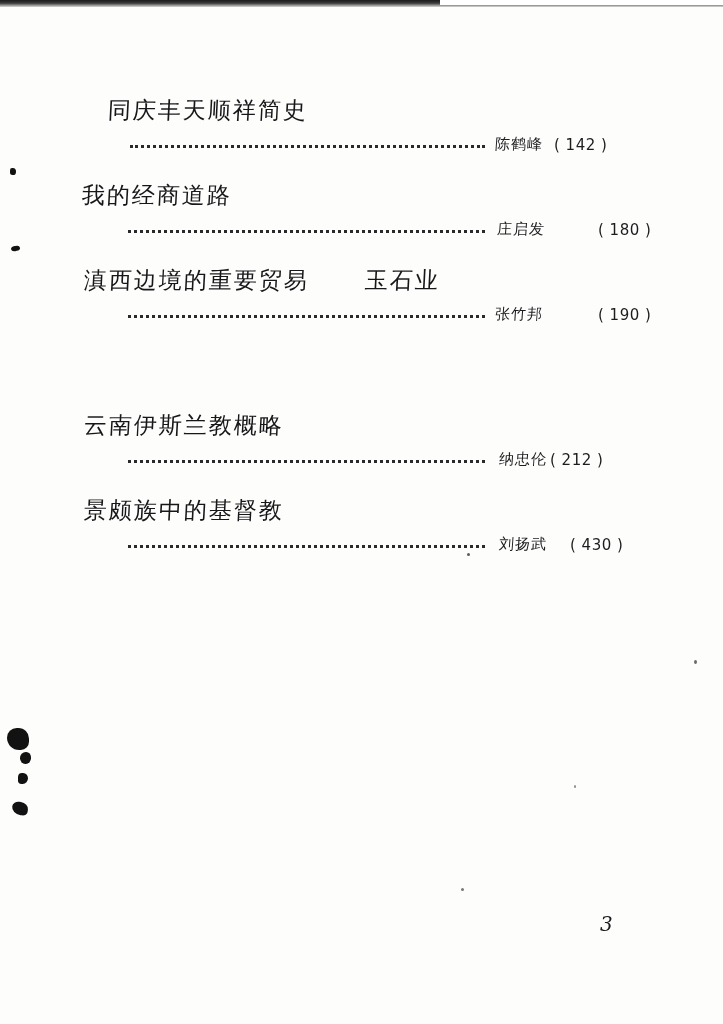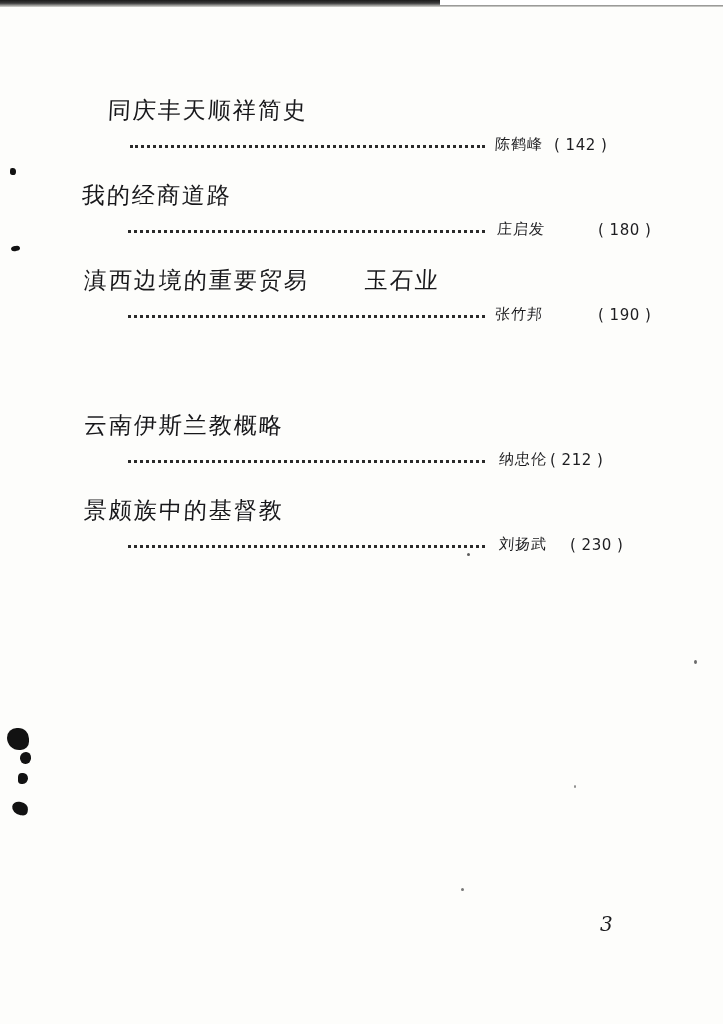--- a/index.html
+++ b/index.html
@@ -206,21 +206,21 @@
         <div class="author">纳忠伦</div>
         <div class="page-num">( 212 )</div>
       </div>
     </div>
 
     <div class="entry e4">
       <div class="entry-title">景颇族中的基督教</div>
       <div class="leader-row">
         <div class="dots"></div>
         <div class="author">刘扬武</div>
-        <div class="page-num">( 230 )</div>
+        <div class="page-num">( 430 )</div>
       </div>
     </div>
 
   </div>
 
   <div class="folio">3</div>
 
 </div>
 
 </body></html>

